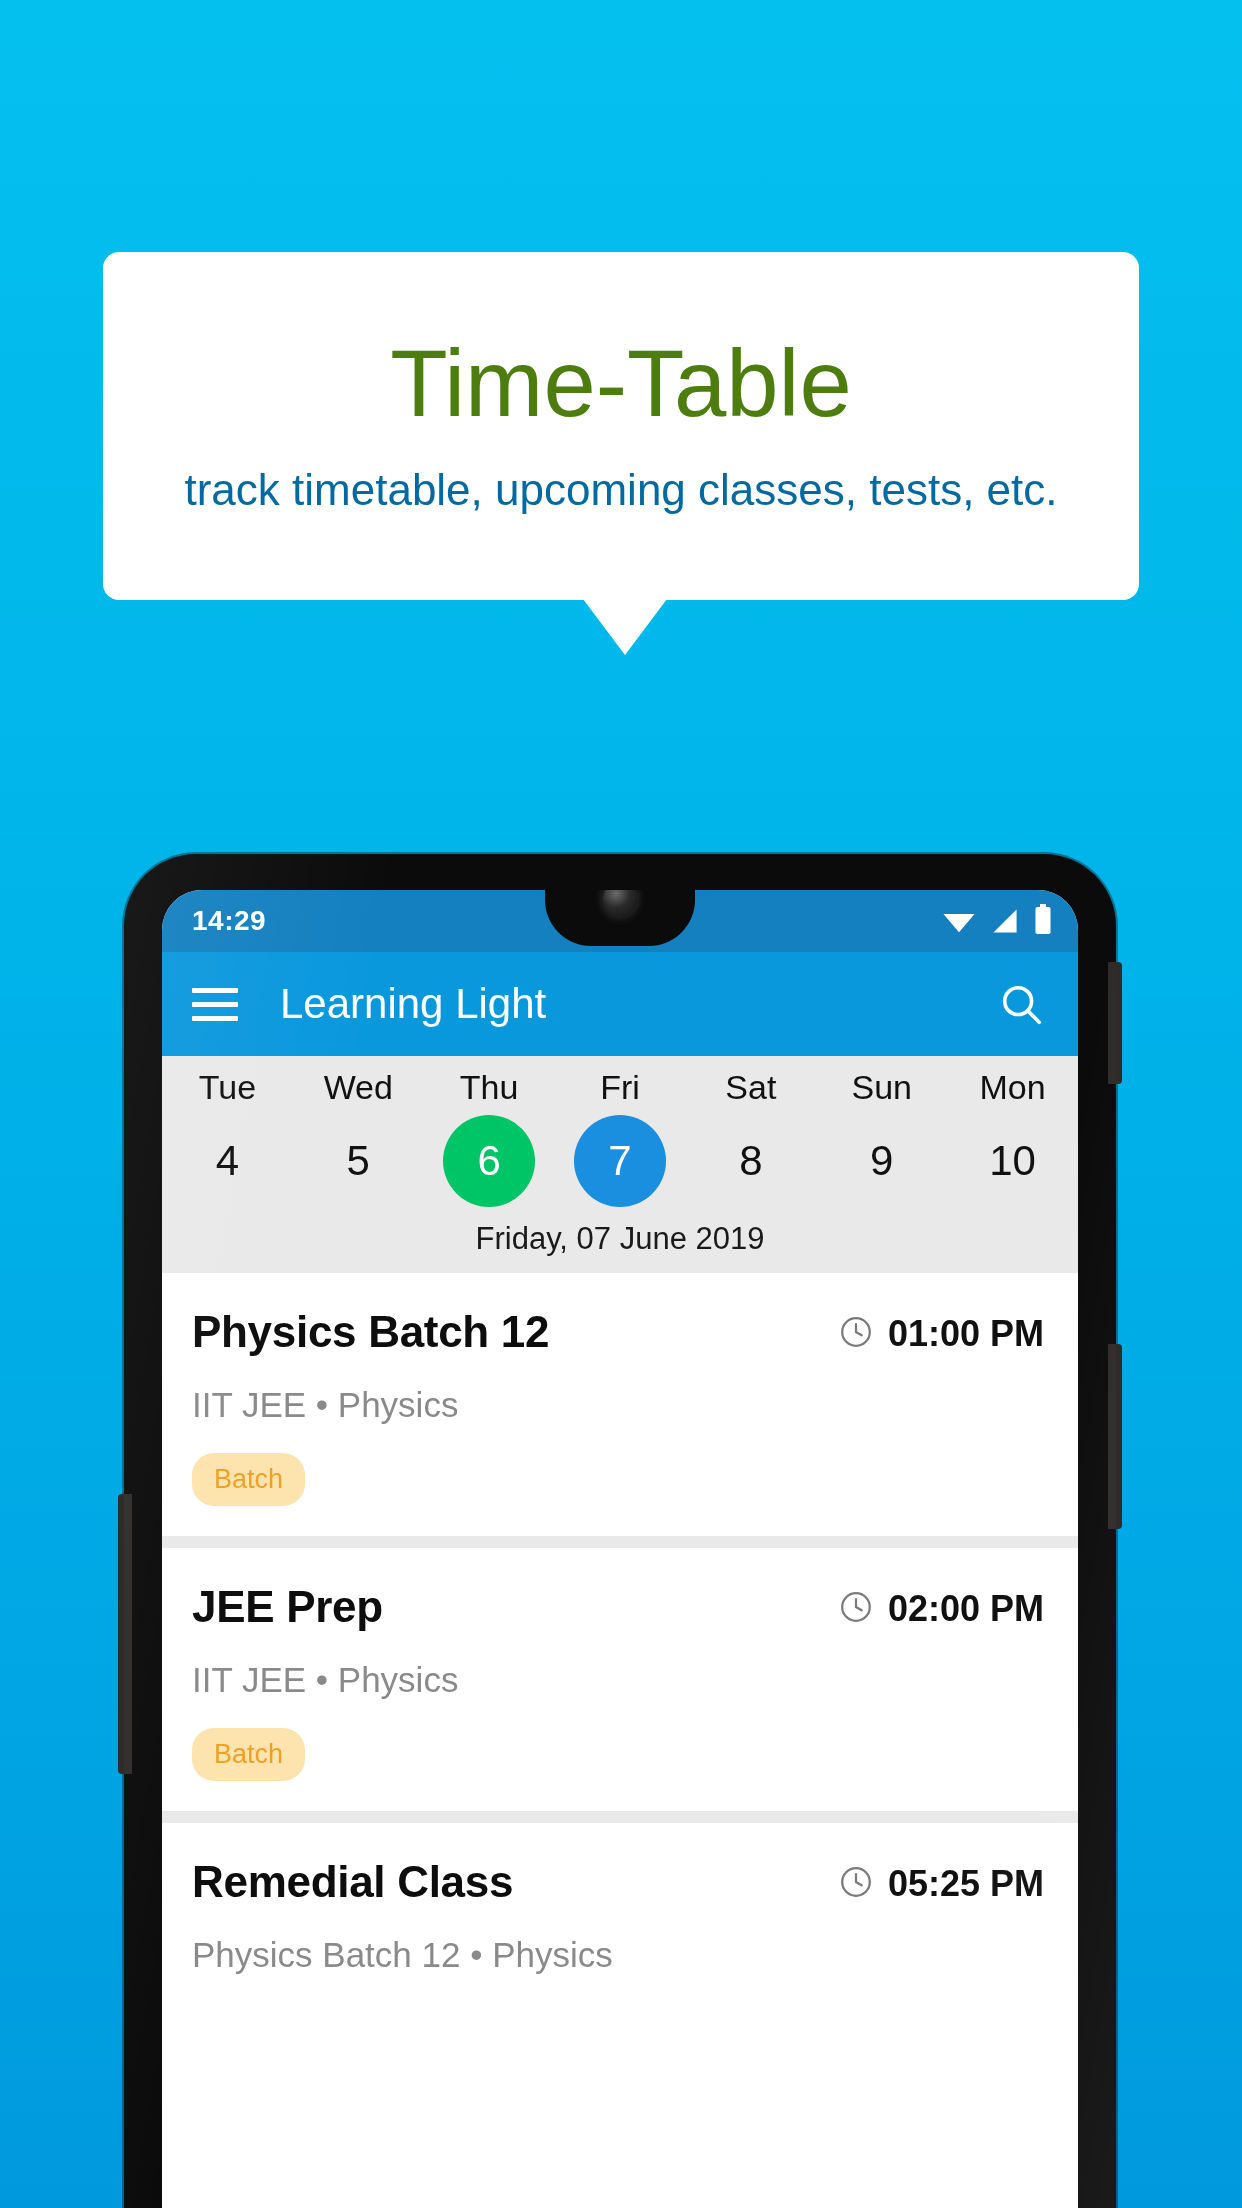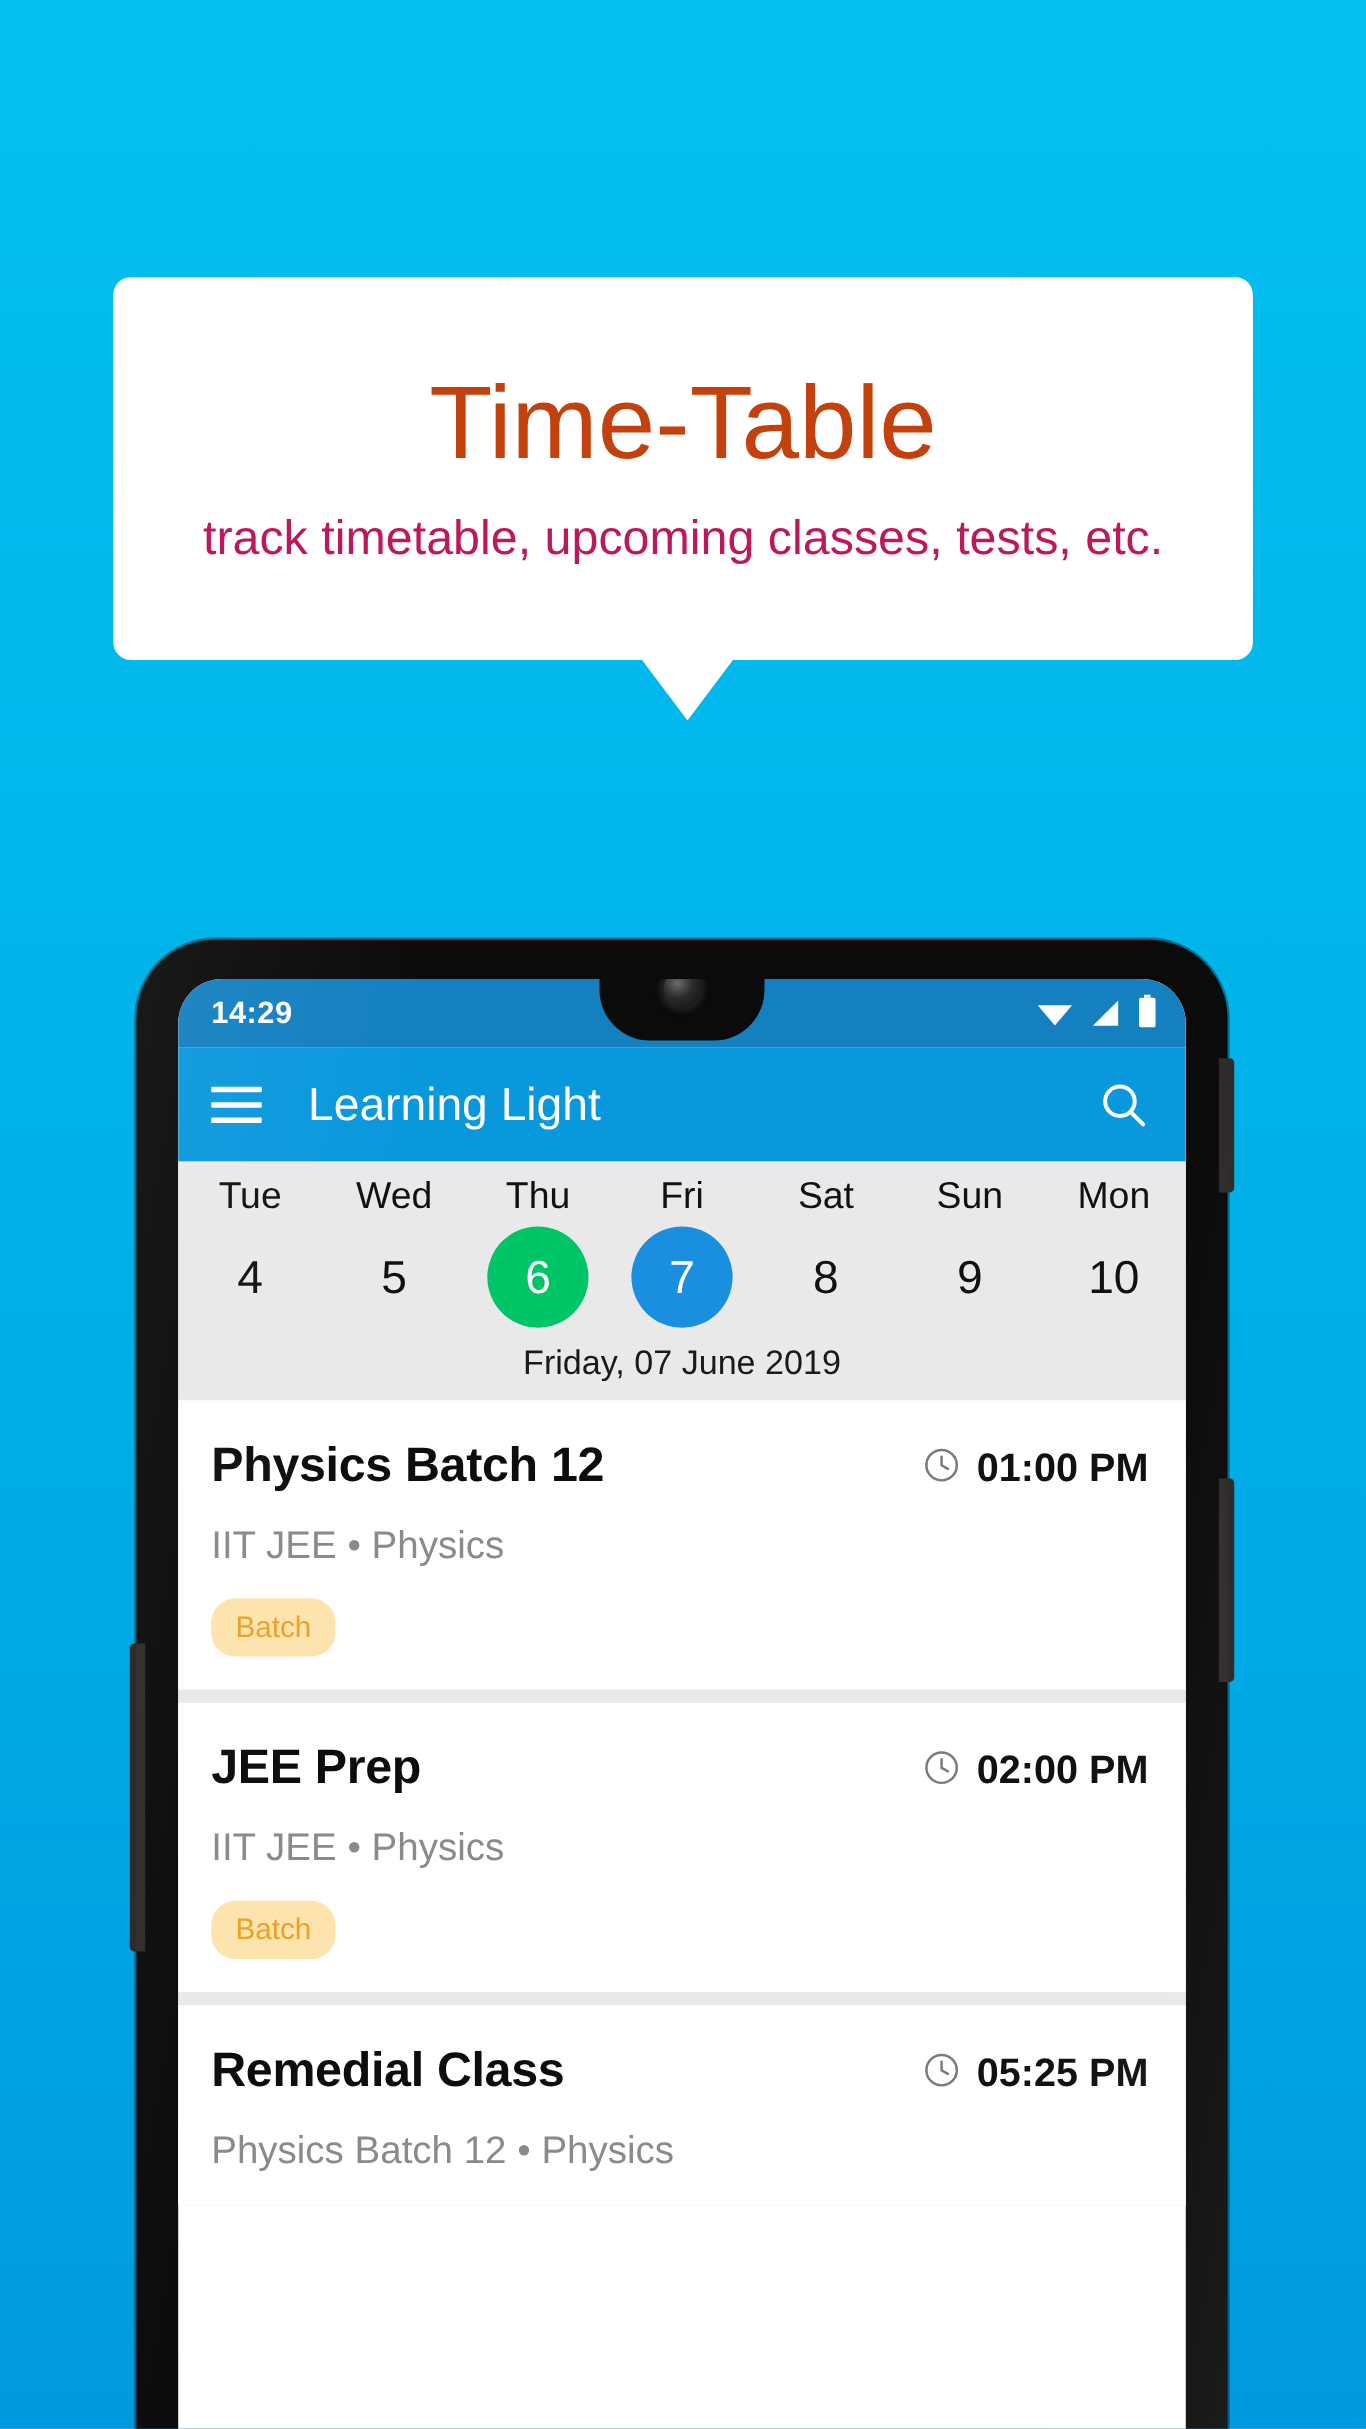--- a/index.html
+++ b/index.html
@@ -10,25 +10,25 @@
     position:relative; overflow:hidden;
   }
 
   
   #callout-card{
     position:absolute; left:103px; top:252px; width:1036px; height:348px;
     background:#ffffff; border-radius:16px;
     display:flex; flex-direction:column; align-items:center; justify-content:center;
   }
   #callout-title{
-    font-size:94px; font-weight:400; color:#c2410c; letter-spacing:0px;
+    font-size:94px; font-weight:400; color:#4d7c0f; letter-spacing:0px;
     line-height:1.0; margin-bottom:34px;
   }
   #callout-sub{
-    font-size:44px; font-weight:400; color:#be185d; letter-spacing:0px;
+    font-size:44px; font-weight:400; color:#0369a1; letter-spacing:0px;
   }
   #callout-tail{
     position:absolute; left:583px; top:599px; width:0; height:0;
     border-left:42px solid transparent; border-right:42px solid transparent;
     border-top:56px solid #ffffff;
   }
 
   
   #phone-frame{
     position:absolute; left:124px; top:854px; width:992px; height:1460px;

